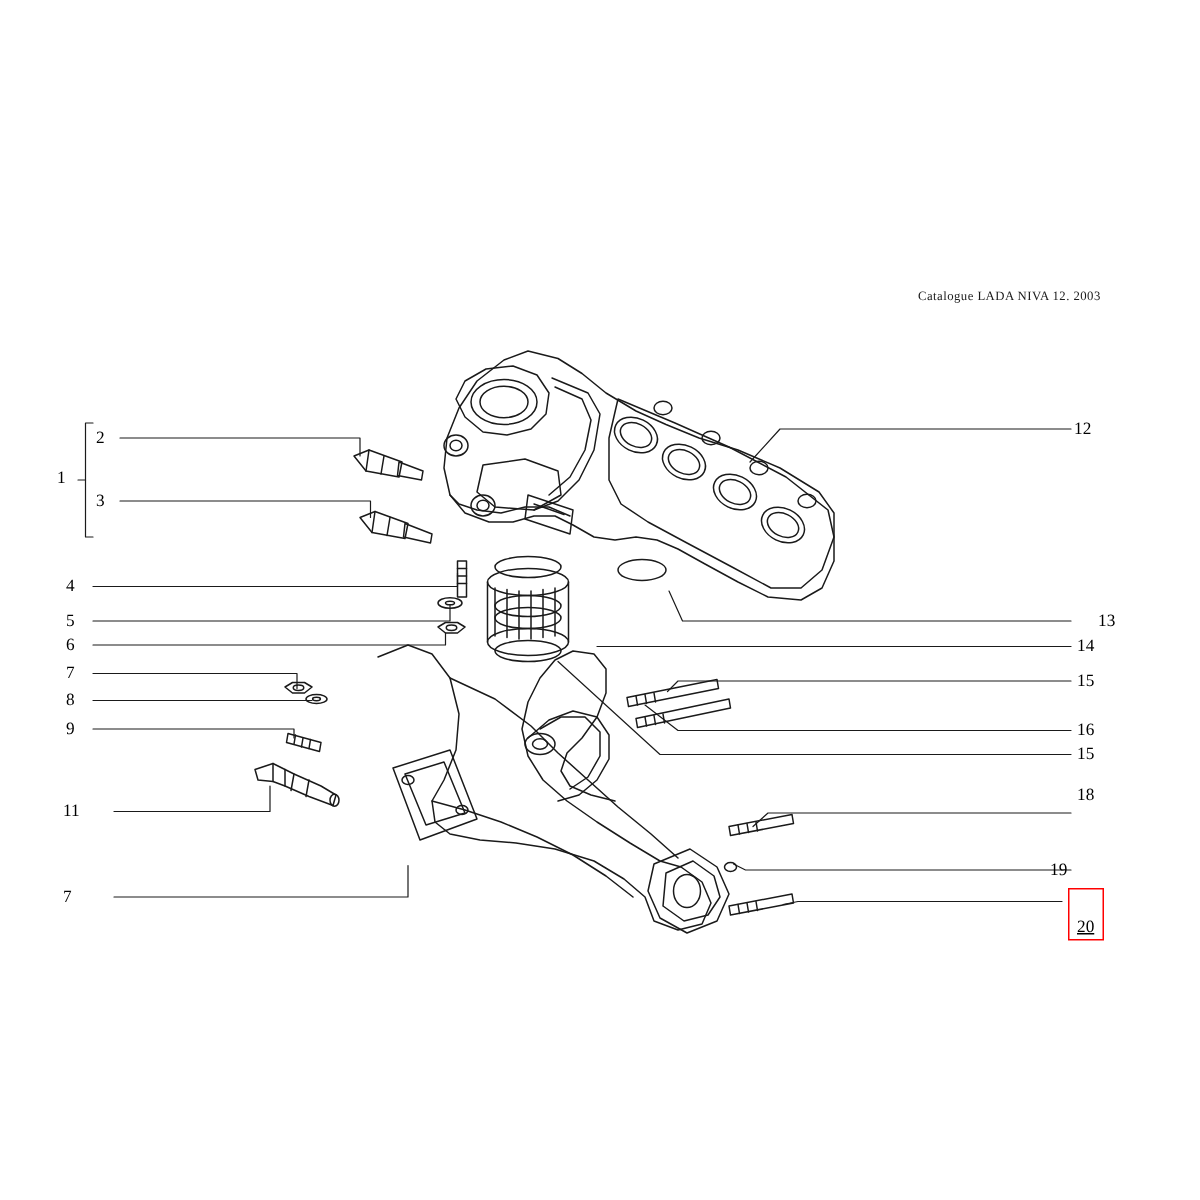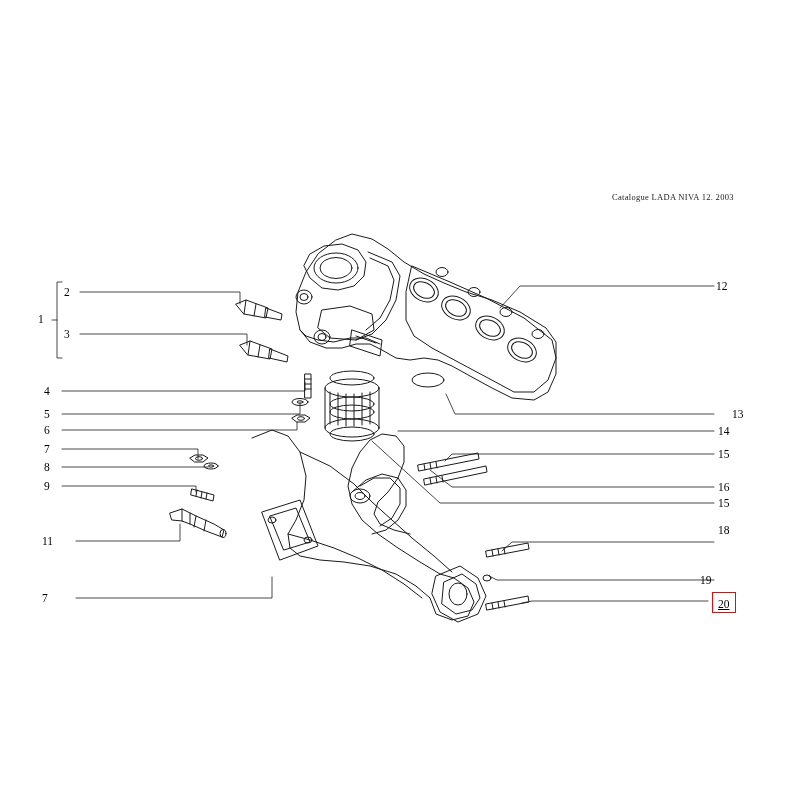--- a/index.html
+++ b/index.html
@@ -34,21 +34,21 @@
   }
   .callout-label {
     position: absolute;
     font-family: "Liberation Serif", serif;
     font-size: 11.5px;
     color: #000000;
     white-space: nowrap;
   }
   .callout-label.highlight {
     border: 1.4px solid #ff0000;
-    padding: 4px 5px 1px 5px;
+    padding: 18px 5px 1px 5px;
     line-height: 14px;
     text-decoration: underline;
   }
 </style>
 </head>
 <body>
 
 <div id="stage">
 
   <svg id="diagram-svg" viewBox="0 0 800 800">

